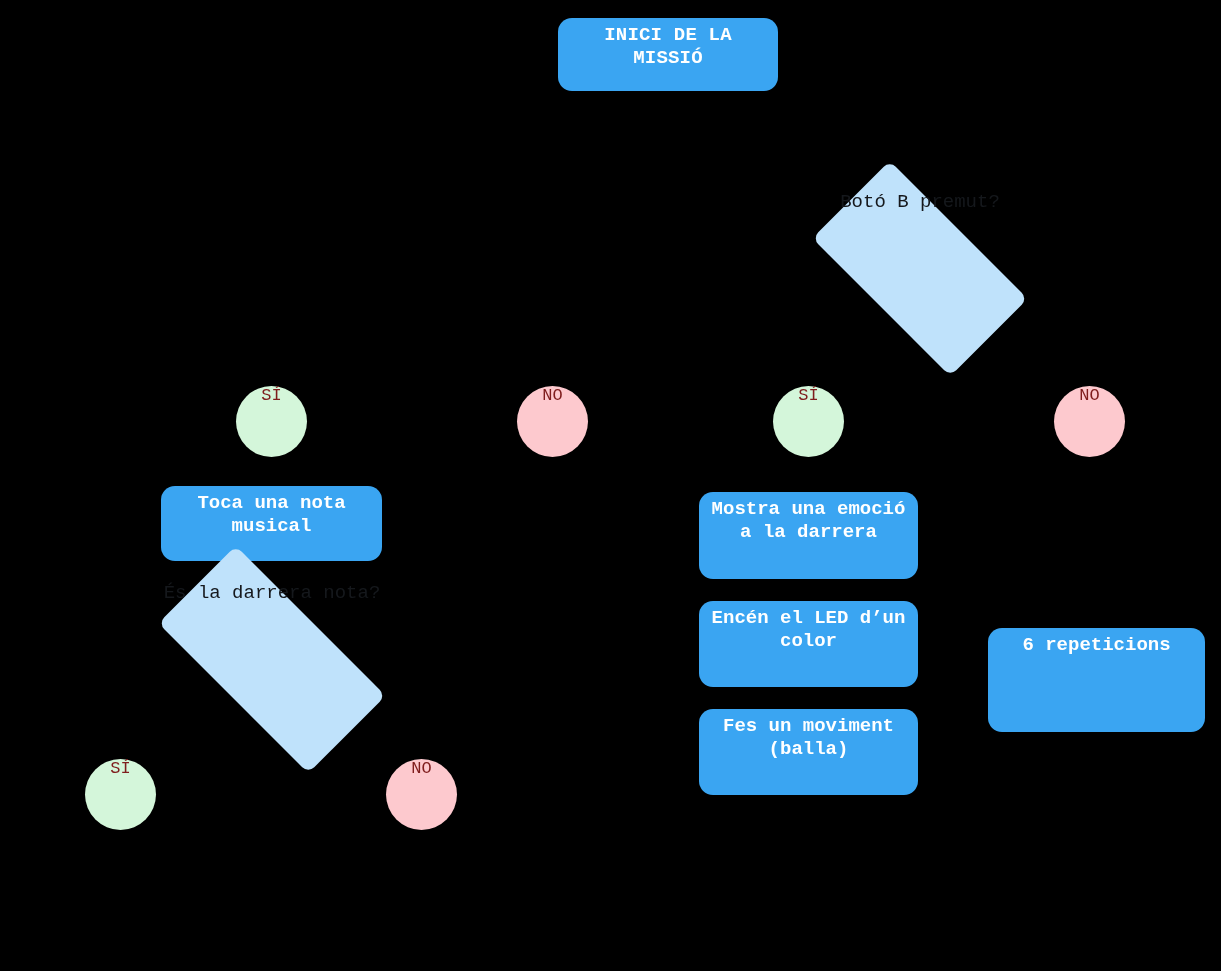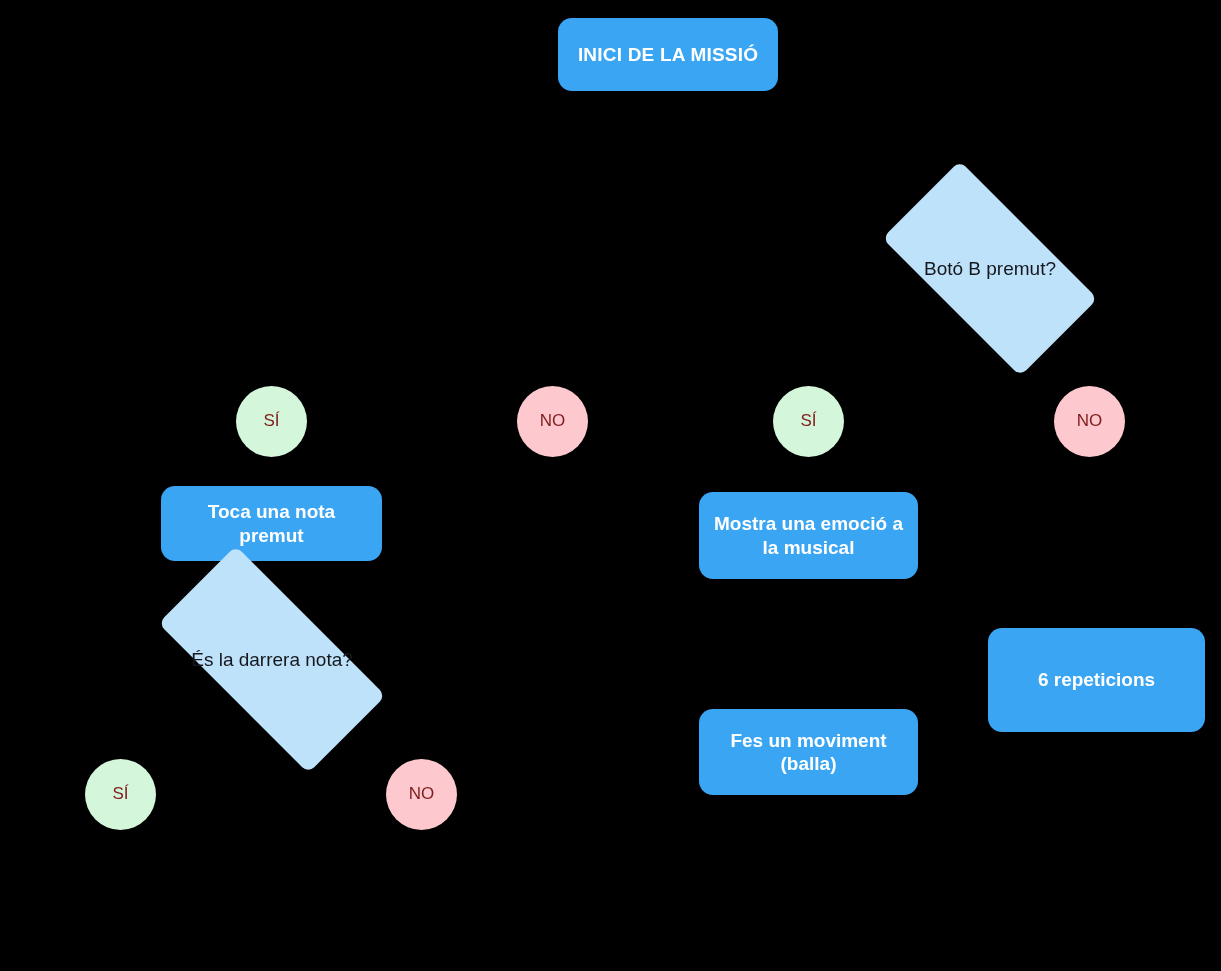--- a/index.html
+++ b/index.html
@@ -22,24 +22,24 @@
     inset: 0;
     width: 1221px;
     height: 971px;
     background: #000000;
   }
 
   .node {
     position: absolute;
     box-sizing: border-box;
     display: flex;
-    align-items: center;
     justify-content: center;
     text-align: center;
     line-height: 1.22;
+    font-family: Liberation Mono, monospace;
   }
 
   
   .proc {
     background: #3aa5f2;
     border-radius: 14px;
     color: #ffffff;
     font-weight: bold;
     padding: 6px 12px;
   }
@@ -88,21 +88,21 @@
 </head>
 <body>
 
 <div id="flow-canvas">
 
   <div class="node proc terminal" style="left:558px; top:18px; width:220px; height:73px;">
     <span>INICI DE LA MISSIÓ</span>
   </div>
 
 
-  <div class="node decision" style="left:852px; top:191px; width:276px; height:155px;">
+  <div class="node decision" style="left:782px; top:191px; width:276px; height:155px;">
     <span class="diamond-shape"></span>
     <span class="diamond-label">Botó B premut?</span>
   </div>
 
   <div class="node pill yes" style="left:236px; top:386px; width:71px; height:71px;">
     <span>SÍ</span>
   </div>
 
   <div class="node pill no" style="left:517px; top:386px; width:71px; height:71px;">
     <span>NO</span>
@@ -110,27 +110,30 @@
 
   <div class="node pill yes" style="left:773px; top:386px; width:71px; height:71px;">
     <span>SÍ</span>
   </div>
 
   <div class="node pill no" style="left:1054px; top:386px; width:71px; height:71px;">
     <span>NO</span>
   </div>
 
   <div class="node proc action" style="left:161px; top:486px; width:221px; height:75px;">
-    <span>Toca una nota premut</span>
+    <span>Toca una nota musical</span>
   </div>
 
   <div class="node proc action" style="left:699px; top:492px; width:219px; height:87px;">
-    <span>Mostra una emoció a la musical</span>
+    <span>Mostra una emoció a la darrera</span>
   </div>
 
+  <div class="node proc action" style="left:699px; top:601px; width:219px; height:86px;">
+    <span>Encén el LED d’un color</span>
+  </div>
 
   <div class="node proc action" style="left:699px; top:709px; width:219px; height:86px;">
     <span>Fes un moviment (balla)</span>
   </div>
 
   <div class="node proc loop" style="left:988px; top:628px; width:217px; height:104px;">
     <span>6 repeticions</span>
   </div>
 
   <div class="node decision" style="left:122px; top:582px; width:300px; height:155px;">

